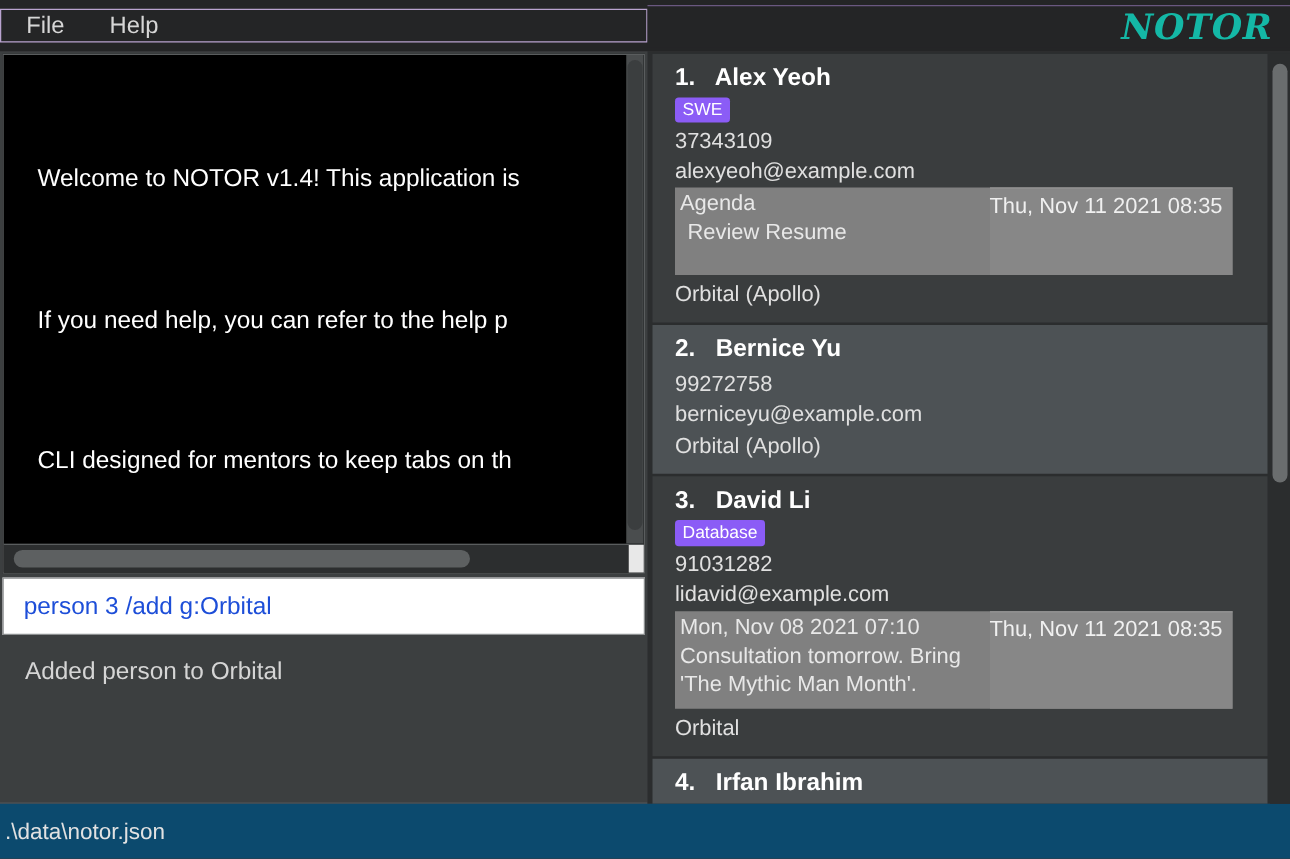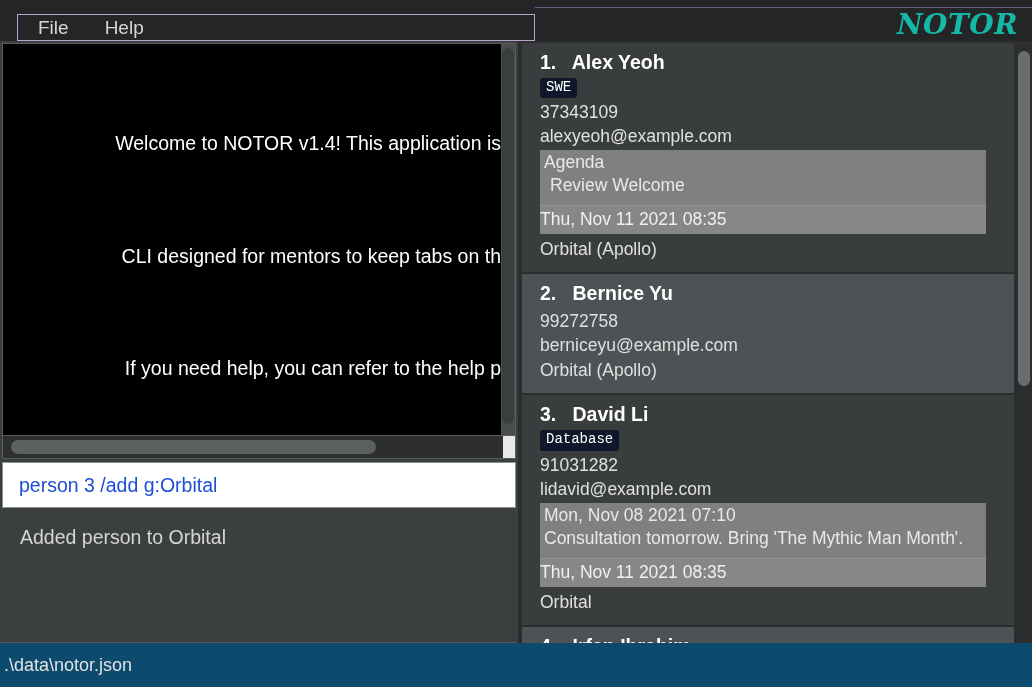--- a/index.html
+++ b/index.html
@@ -23,22 +23,21 @@
     flex-direction: column;
   }
 
   
   .topbar {
     position: relative;
     height: 41px;
     flex: 0 0 41px;
     background: #242526;
     display: flex;
-    align-items: flex-end;
-    padding-left: 17px;
+    align-items: center;
   }
   .menubar {
     width: 518px;
     box-sizing: border-box;
     border: 1px solid #b9a3cf;
     background: #242526;
     display: flex;
     align-items: center;
     padding-left: 18px;
     gap: 32px;
@@ -100,25 +99,24 @@
     display: flex;
     min-height: 0;
     overflow: hidden;
   }
   .console {
     flex: 1;
     background: #000000;
     color: #ffffff;
     font-size: 19.5px;
     line-height: 37.5px;
-    padding: 6px 0 0 14px;
+    padding: 6px 0 0 27px;
     overflow: hidden;
     white-space: pre;
     min-width: 0;
-    text-align: right;
   }
   .vscroll-console {
     width: 14px;
     flex: 0 0 14px;
     background: #4a4d4e;
     position: relative;
   }
   .vscroll-console .thumb {
     position: absolute;
     left: 1px;
@@ -208,40 +206,38 @@
   .card.shade-b { background: #4d5255; }
   .card-name {
     font-size: 19.5px;
     font-weight: bold;
     color: #ffffff;
     margin-bottom: 4px;
     white-space: pre;
   }
   .tags { display: flex; gap: 8px; margin-bottom: 2px; }
   .tag {
-    background: #0f172a;
+    background: #8b5cf6;
     color: #ffffff;
     font-size: 14px;
     padding: 2px 6px 3px 6px;
     border-radius: 3px;
     line-height: 1.1;
     display: inline-block;
-    font-family: Liberation Mono, monospace;
   }
   .field {
     font-size: 17.5px;
     line-height: 24px;
     color: #e0e0e0;
   }
   .notebox {
     background: #808080;
     margin: 2px 18px 2px 0;
     min-height: 70px;
     display: flex;
-    flex-direction: column;
   }
   .note-body {
     flex: 1;
     padding: 1px 8px 8px 4px;
   }
   .note-line {
     font-size: 17.5px;
     line-height: 23px;
     color: #e8e8e8;
   }
@@ -302,22 +298,22 @@
   </div>
 
   <div class="body">
 
     <div class="left">
 
       <div class="console-wrap">
         <div class="console-row">
           <div class="console">
             <div>Welcome to NOTOR v1.4! This application is</div>
+            <div>If you need help, you can refer to the help p</div>
             <div>CLI designed for mentors to keep tabs on th</div>
-            <div>If you need help, you can refer to the help p</div>
             
             
             
             
             
             
           </div>
           <div class="vscroll-console">
             <div class="thumb"></div>
           </div>
@@ -341,21 +337,21 @@
         <div class="card shade-a">
           <div class="card-name">1.   Alex Yeoh</div>
           <div class="tags">
             <span class="tag">SWE</span>
           </div>
           <div class="field">37343109</div>
           <div class="field">alexyeoh@example.com</div>
           <div class="notebox">
             <div class="note-body">
               <div class="note-line">Agenda</div>
-              <div class="note-line indent">Review Welcome</div>
+              <div class="note-line indent">Review Resume</div>
             </div>
             <div class="note-foot">Thu, Nov 11 2021 08:35</div>
           </div>
           <div class="grouping">Orbital (Apollo)</div>
         </div>
 
         <div class="card shade-b">
           <div class="card-name">2.   Bernice Yu</div>
           <div class="field">99272758</div>
           <div class="field">berniceyu@example.com</div>

